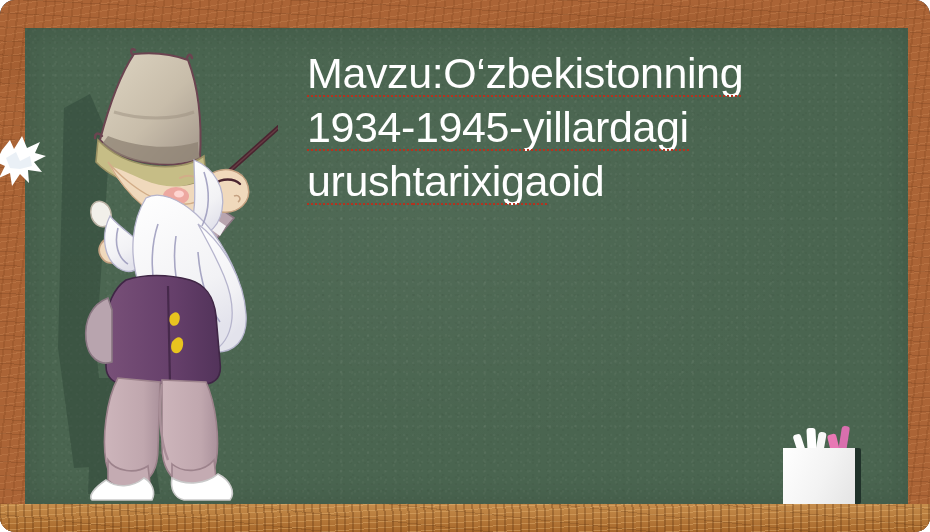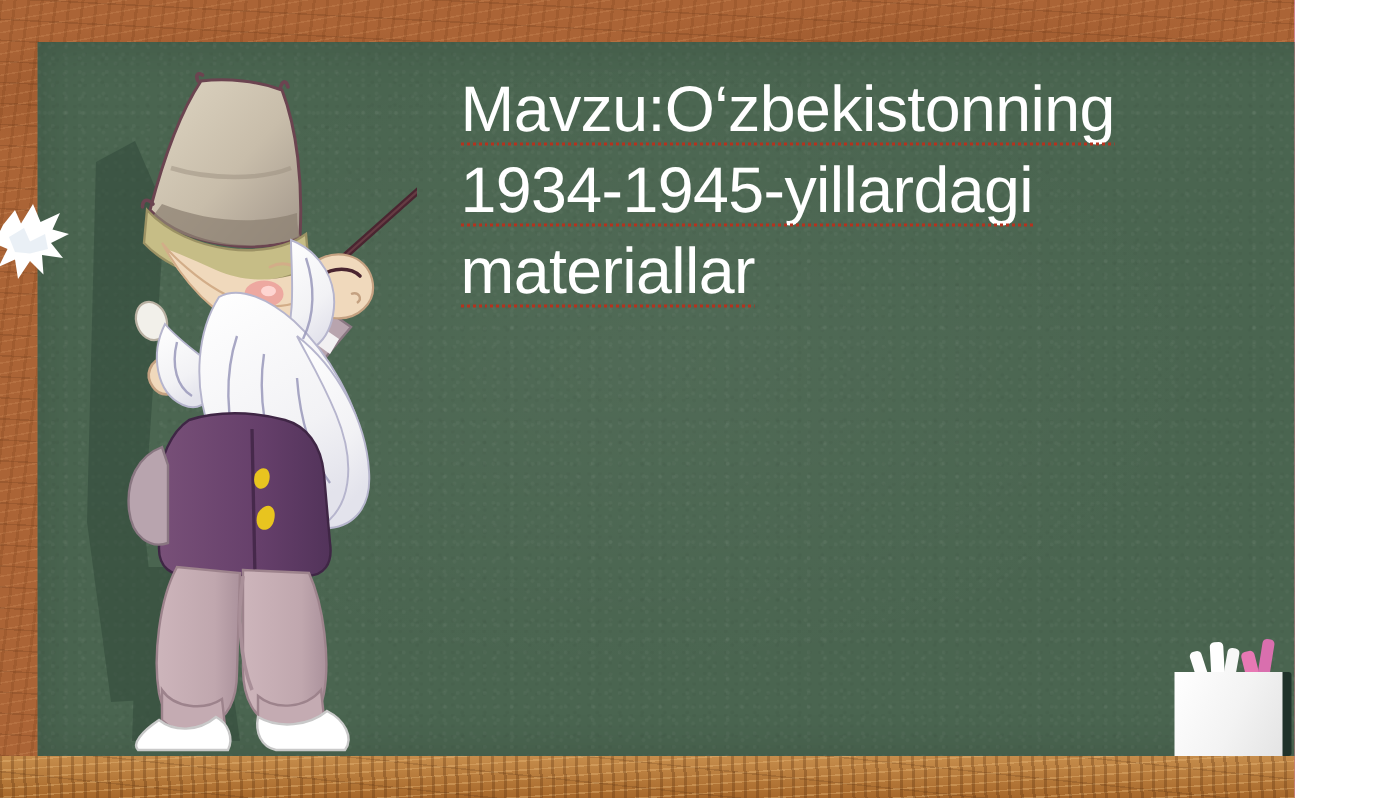--- a/index.html
+++ b/index.html
@@ -1,23 +1,24 @@
 <!DOCTYPE html>
 <html><head>
 <meta charset="utf-8">
 <title>Chalkboard Slide</title>
 <style>
   html,body{margin:0;padding:0;background:#fff;}
   body{width:930px;height:532px;overflow:hidden;font-family:"Liberation Sans",sans-serif;}
 
   #slide{
     position:relative;
-    width:863px;height:532px;
+    width:930px;height:532px;
     overflow:hidden;
-    background:#be185d;
+    background:#0f172a;
+    border-radius:15px;
   }
 
   
   .wood-bg{
     position:absolute;inset:0;
     background-color:#ab6436;
     background-image:
       repeating-linear-gradient(97deg, rgba(120,62,24,.22) 0 2px, rgba(120,62,24,0) 2px 9px),
       repeating-linear-gradient(3deg, rgba(80,40,14,.18) 0 1px, rgba(80,40,14,0) 1px 14px),
       repeating-linear-gradient(170deg, rgba(214,150,98,.25) 0 1px, rgba(214,150,98,0) 1px 7px),
@@ -233,21 +234,21 @@
   </div>
 
   <div class="headline">
     <span class="ln">
       <span class="sp">Mavzu:O‘zbekistonning</span>
     </span>
     <span class="ln">
       <span class="sp">1934-1945-yillardagi</span>
     </span>
     <span class="ln">
-      <span class="sp">materiallar</span>
+      <span class="sp">urush</span><span class="nosp"> </span><span class="sp">tarixiga</span><span class="nosp"> oid</span>
     </span>
   </div>
 
   <div class="tray">
     <div class="chalk ck1"></div>
     <div class="chalk ck2"></div>
     <div class="chalk ck3"></div>
     <div class="chalk ck4"></div>
     <div class="chalk ck5"></div>
     <div class="tray-side"></div>

